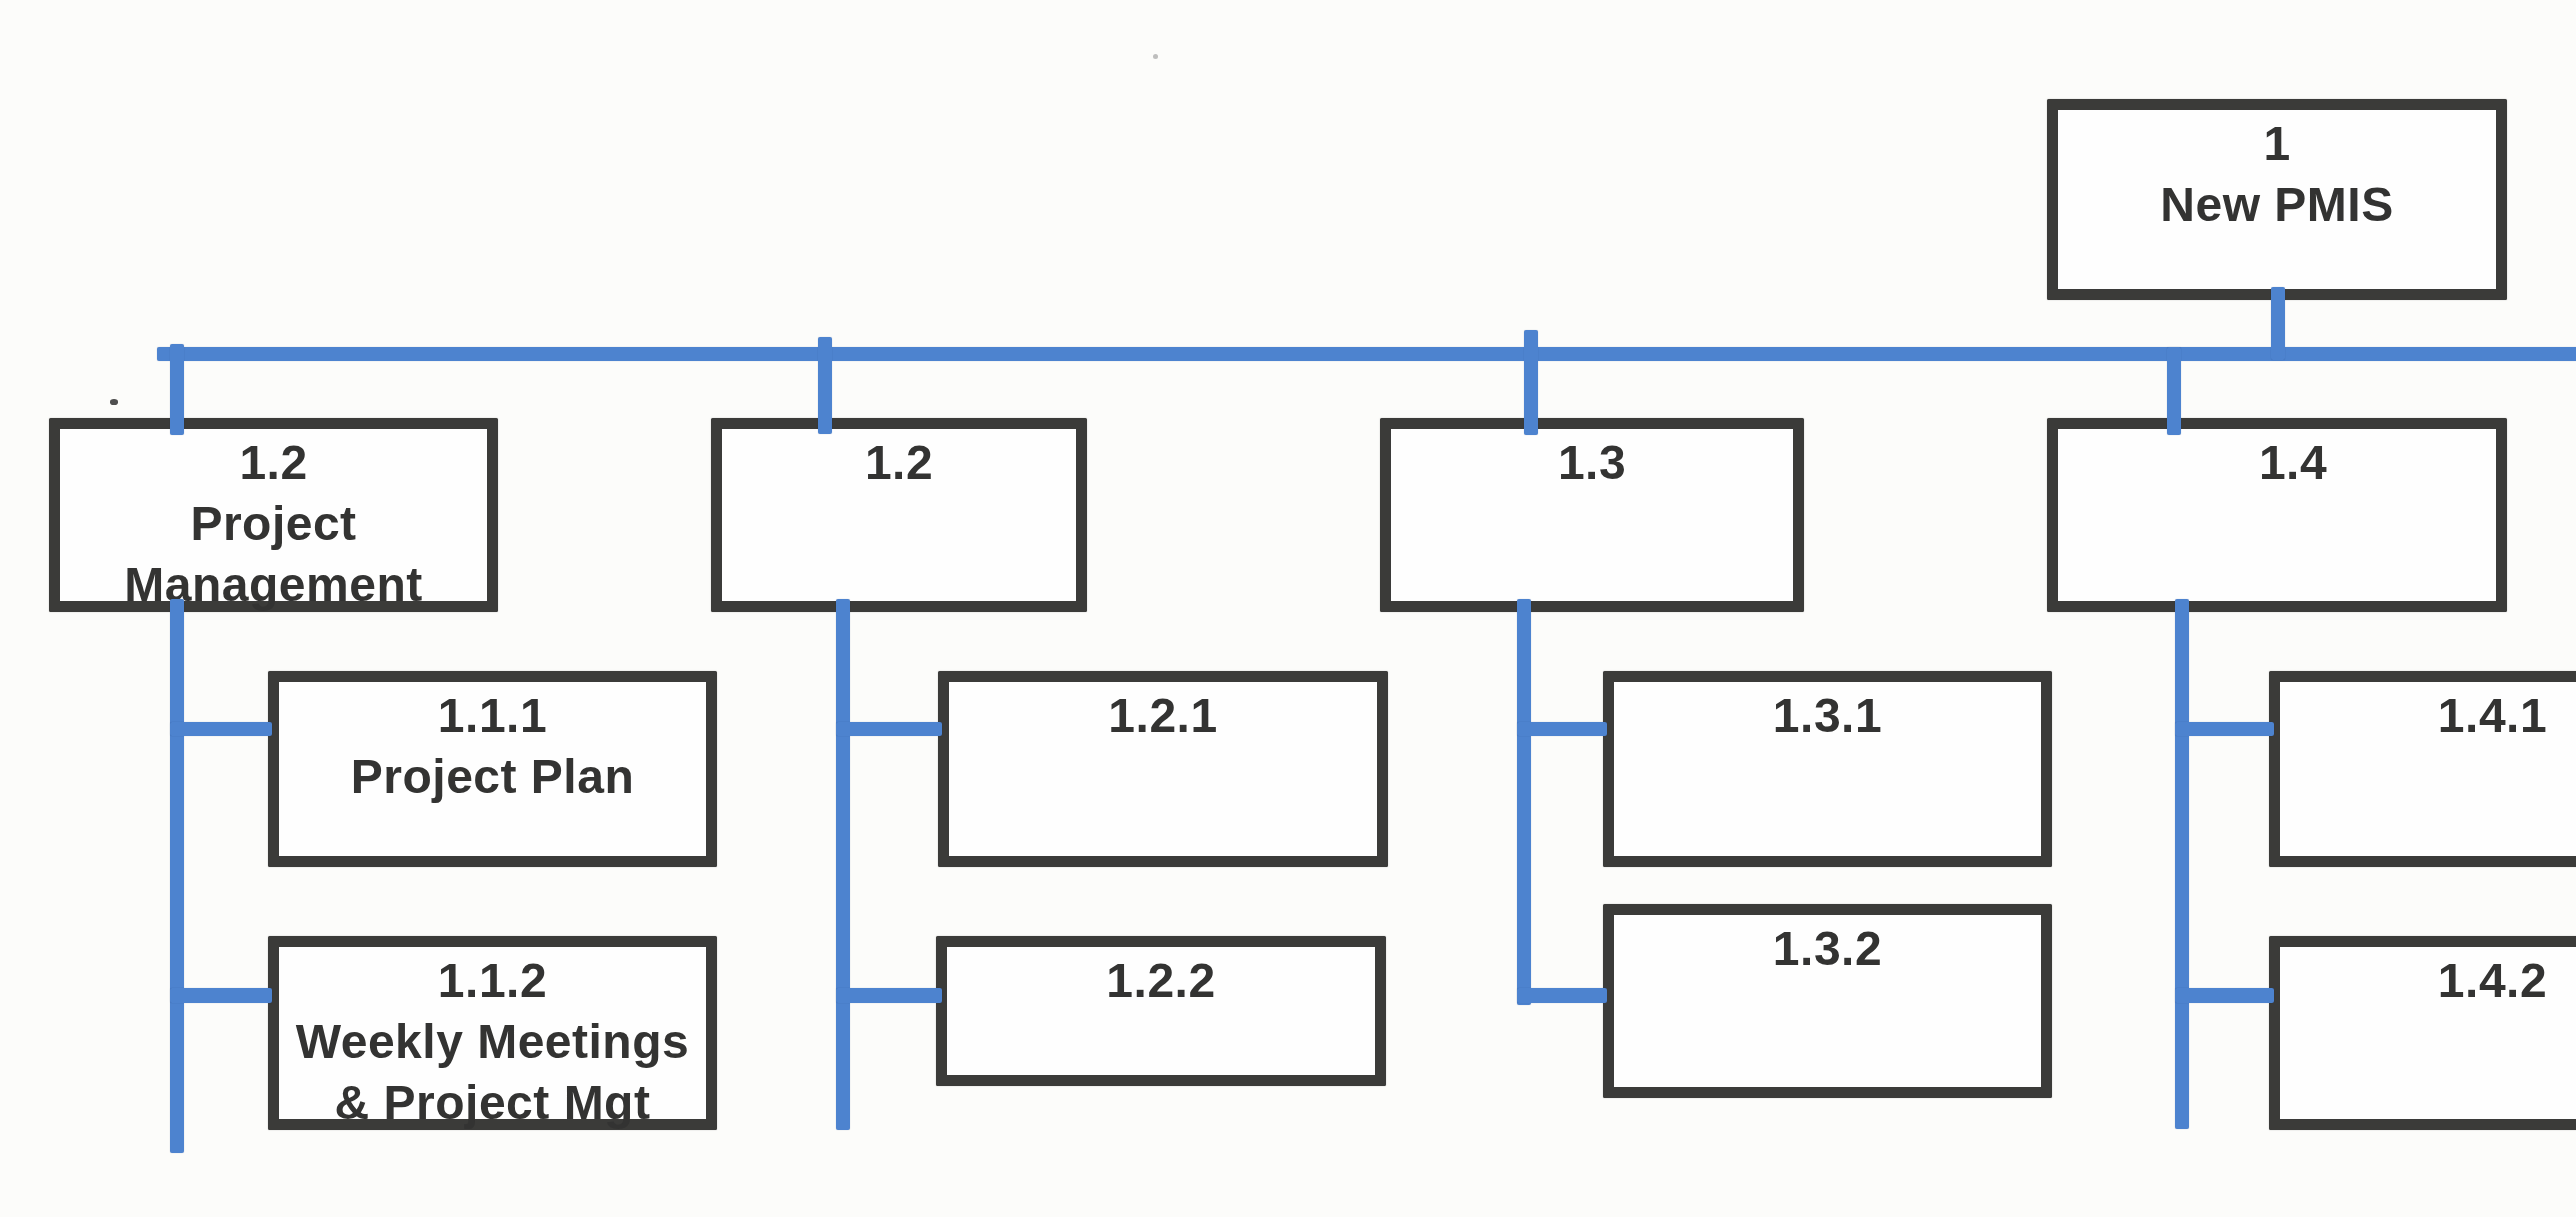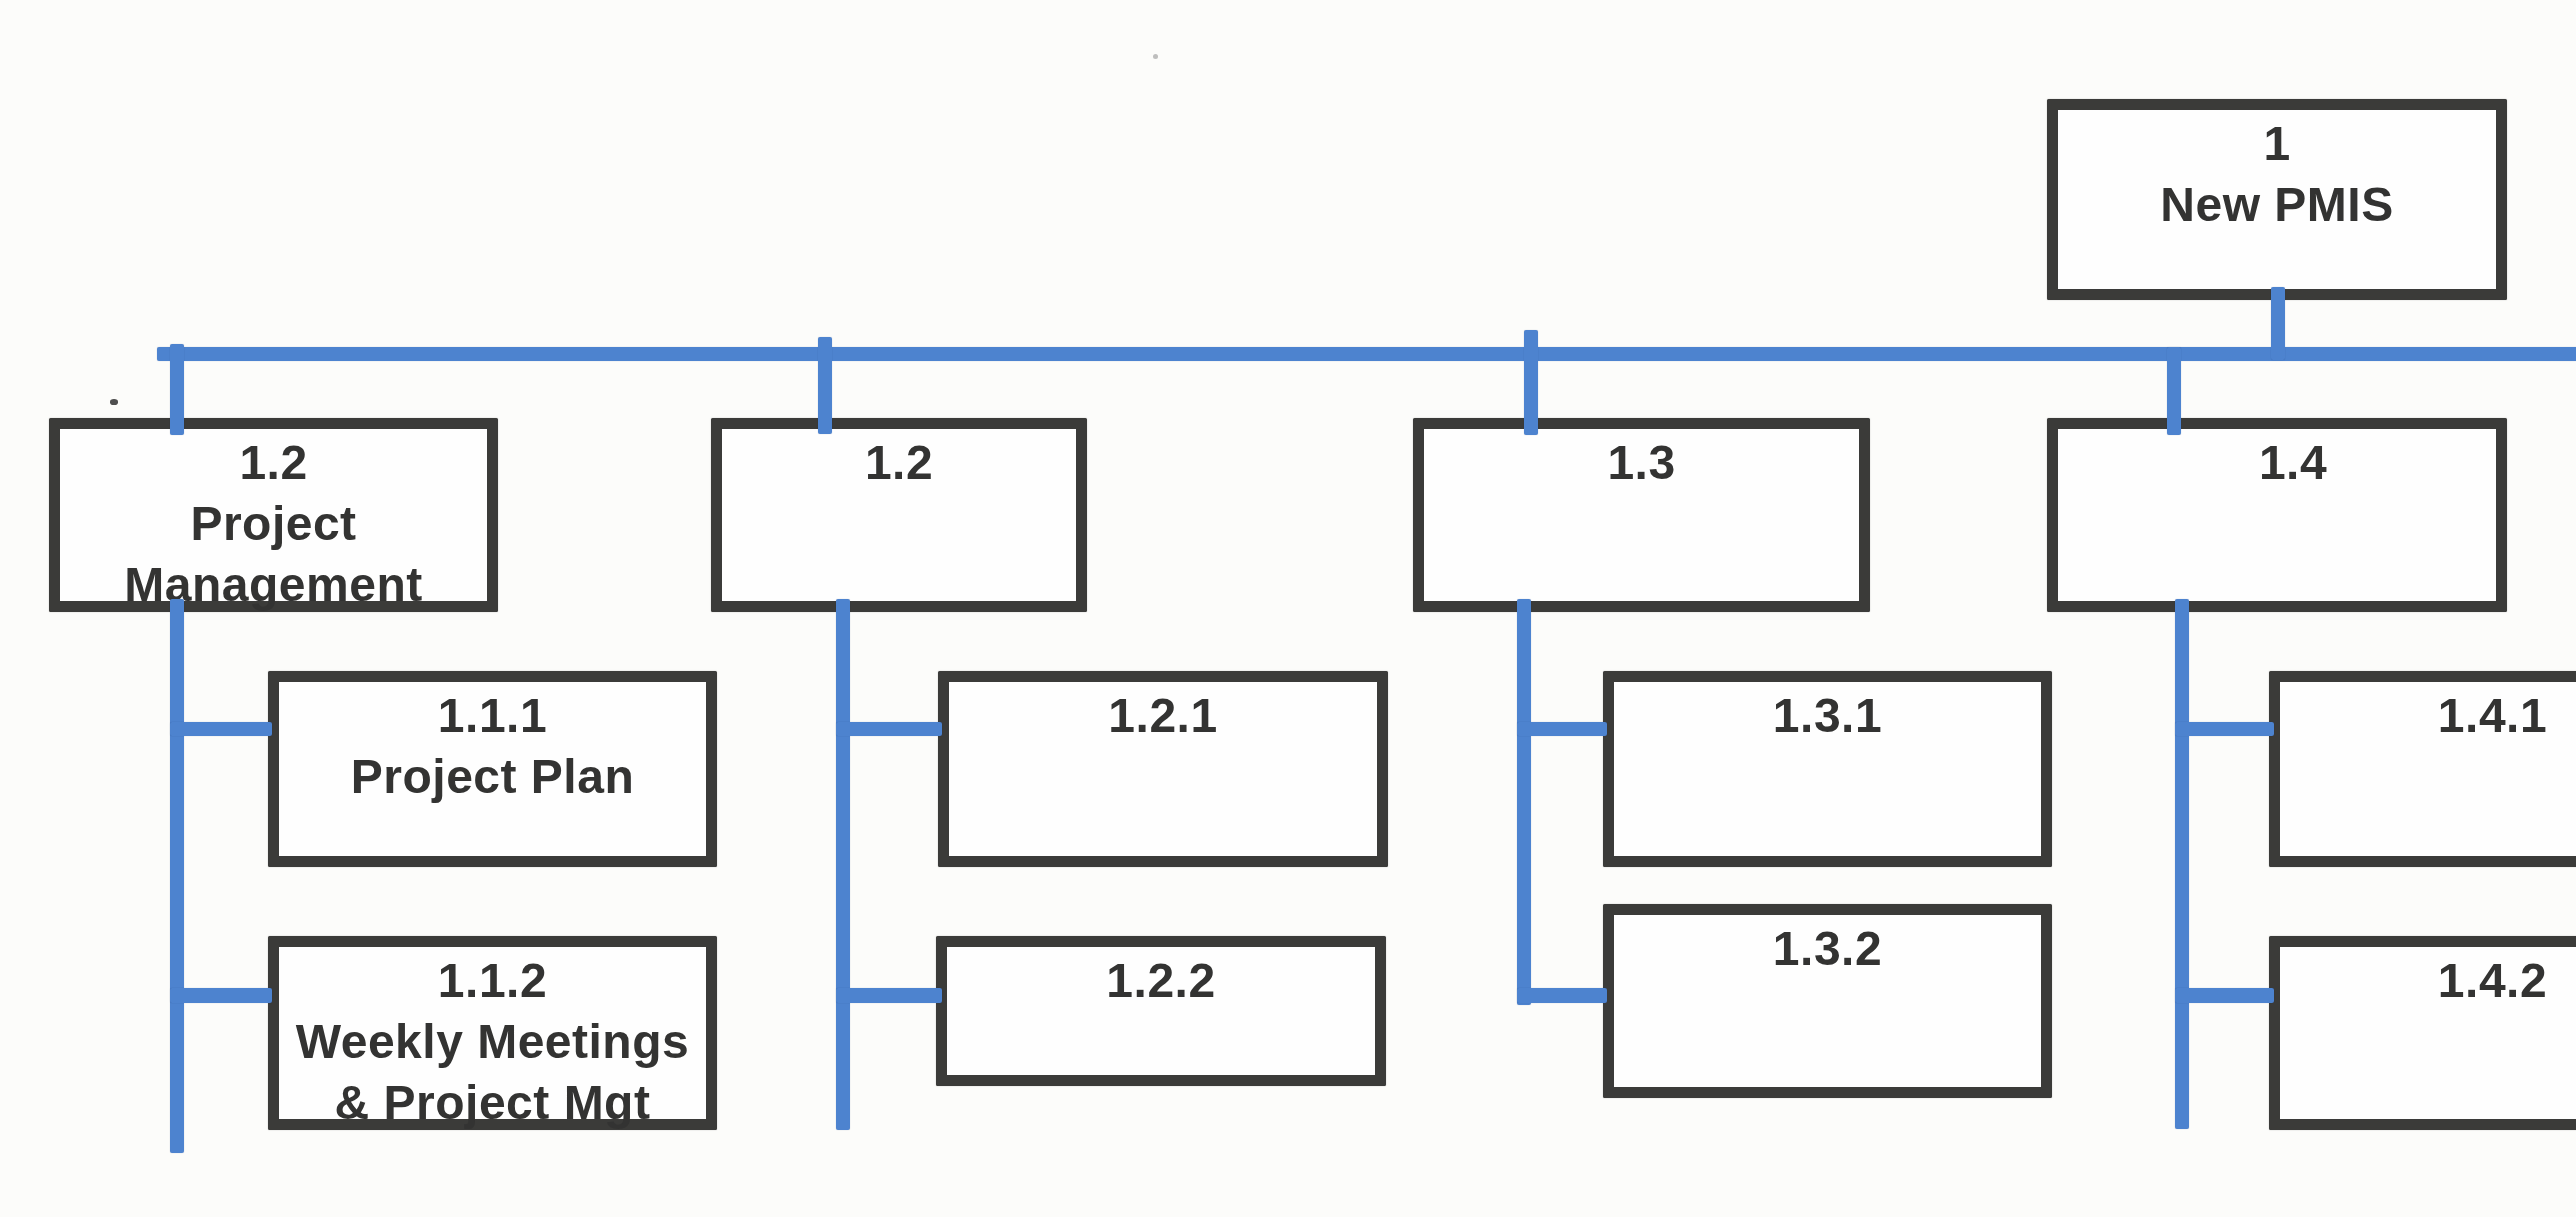--- a/index.html
+++ b/index.html
@@ -86,21 +86,21 @@
   </div>
 
   <div class="box" style="left:49px; top:418px; width:449px; height:194px;">
     <span class="line">1.2</span>
     <span class="line">Project</span>
     <span class="line">Management</span>
   </div>
   <div class="box" style="left:711px; top:418px; width:376px; height:194px;">
     <span class="line">1.2</span>
   </div>
-  <div class="box" style="left:1413px; top:418px; width:457px; height:194px;">
+  <div class="box" style="left:1380px; top:418px; width:424px; height:194px;">
     <span class="line">1.3</span>
   </div>
   <div class="box" style="left:2047px; top:418px; width:460px; height:194px;padding-left:32px;">
     <span class="line">1.4</span>
   </div>
 
   <div class="box" style="left:268px; top:671px; width:449px; height:196px;text-align:center;">
     <span class="line">1.1.1</span>
     <span class="line">Project Plan</span>
   </div>

